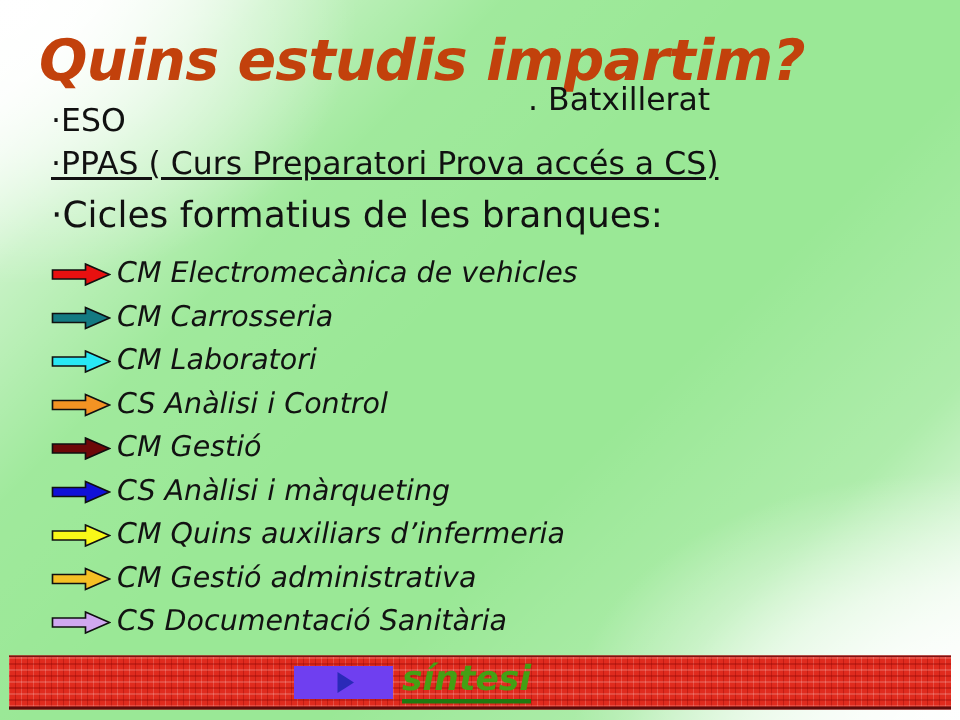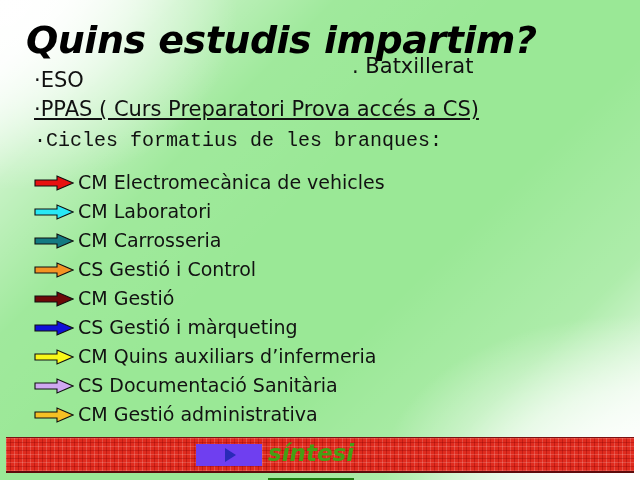--- a/index.html
+++ b/index.html
@@ -58,47 +58,48 @@
 
   
   #title {
     position: absolute;
     left: 26px;
     top: 21px;
     font-family: "DejaVu Sans", sans-serif;
     font-size: 38px;
     font-weight: bold;
     font-style: italic;
-    color: #000000;
+    color: #c2410c;
     letter-spacing: -0.5px;
     white-space: nowrap;
     line-height: 1;
   }
 
   
   .toprow {
     position: absolute;
     font-family: "DejaVu Sans", sans-serif;
     font-size: 21px;
     color: #111111;
     white-space: nowrap;
     line-height: 1;
     text-align: right;
   }
   #row-eso       { left: 34px; top: 70px; }
   #row-batx      { left: 352px; top: 56px; }
   #row-ppas      { left: 34px; top: 99px; text-decoration: underline; }
-  #row-cicles    { left: 34px; top: 131px; font-size: 20px; font-family: Liberation Mono, monospace; }
+  #row-cicles    { left: 34px; top: 131px; font-size: 24px; }
 
   
   #arrow-list {
     position: absolute;
     left: 0;
     top: 168px;
     width: 568px;
+    font-style: italic;
   }
   .arrow-row {
     position: relative;
     height: 29px;
     display: flex;
     align-items: center;
   }
   .arrow-icon {
     position: absolute;
     left: 34px;
@@ -166,21 +167,21 @@
     position: absolute;
     left: 268px;
     top: 441px;
     font-family: "DejaVu Sans", sans-serif;
     font-size: 23px;
     font-weight: bold;
     font-style: italic;
     color: #44a014;
     text-decoration: none;
     border-bottom: 3px solid #1f7a10;
-    padding-bottom: 13px;
+    padding-bottom: 1px;
     line-height: 1.05;
     white-space: nowrap;
   }
 </style>
 </head>
 <body>
 
 <div id="slide">
 
   <div id="bg-layer-1"></div>
@@ -201,65 +202,65 @@
 
     <div id="arrow-list">
         <div class="arrow-row">
           <svg class="arrow-icon" viewBox="0 0 40 16">
             <path d="M1,5 L23,5 L23,1 L39,8 L23,15 L23,11 L1,11 Z" fill="#e81010" stroke="#101010" stroke-width="1.1" stroke-linejoin="miter"></path>
           </svg>
           <div class="arrow-label">CM Electromecànica de vehicles</div>
         </div>
         <div class="arrow-row">
           <svg class="arrow-icon" viewBox="0 0 40 16">
+            <path d="M1,5 L23,5 L23,1 L39,8 L23,15 L23,11 L1,11 Z" fill="#137a82" stroke="#101010" stroke-width="1.1" stroke-linejoin="miter"></path>
+          </svg>
+          <div class="arrow-label">CM Carrosseria</div>
+        </div>
+        <div class="arrow-row">
+          <svg class="arrow-icon" viewBox="0 0 40 16">
             <path d="M1,5 L23,5 L23,1 L39,8 L23,15 L23,11 L1,11 Z" fill="#28e8f4" stroke="#101010" stroke-width="1.1" stroke-linejoin="miter"></path>
           </svg>
           <div class="arrow-label">CM Laboratori</div>
         </div>
         <div class="arrow-row">
           <svg class="arrow-icon" viewBox="0 0 40 16">
-            <path d="M1,5 L23,5 L23,1 L39,8 L23,15 L23,11 L1,11 Z" fill="#137a82" stroke="#101010" stroke-width="1.1" stroke-linejoin="miter"></path>
-          </svg>
-          <div class="arrow-label">CM Carrosseria</div>
-        </div>
-        <div class="arrow-row">
-          <svg class="arrow-icon" viewBox="0 0 40 16">
             <path d="M1,5 L23,5 L23,1 L39,8 L23,15 L23,11 L1,11 Z" fill="#f39323" stroke="#101010" stroke-width="1.1" stroke-linejoin="miter"></path>
           </svg>
-          <div class="arrow-label">CS Gestió i Control</div>
+          <div class="arrow-label">CS Anàlisi i Control</div>
         </div>
         <div class="arrow-row">
           <svg class="arrow-icon" viewBox="0 0 40 16">
             <path d="M1,5 L23,5 L23,1 L39,8 L23,15 L23,11 L1,11 Z" fill="#6d0808" stroke="#101010" stroke-width="1.1" stroke-linejoin="miter"></path>
           </svg>
           <div class="arrow-label">CM Gestió</div>
         </div>
         <div class="arrow-row">
           <svg class="arrow-icon" viewBox="0 0 40 16">
             <path d="M1,5 L23,5 L23,1 L39,8 L23,15 L23,11 L1,11 Z" fill="#1010d8" stroke="#101010" stroke-width="1.1" stroke-linejoin="miter"></path>
           </svg>
-          <div class="arrow-label">CS Gestió i màrqueting</div>
+          <div class="arrow-label">CS Anàlisi i màrqueting</div>
         </div>
         <div class="arrow-row">
           <svg class="arrow-icon" viewBox="0 0 40 16">
             <path d="M1,5 L23,5 L23,1 L39,8 L23,15 L23,11 L1,11 Z" fill="#f8f818" stroke="#101010" stroke-width="1.1" stroke-linejoin="miter"></path>
           </svg>
           <div class="arrow-label">CM Quins auxiliars d’infermeria</div>
         </div>
         <div class="arrow-row">
           <svg class="arrow-icon" viewBox="0 0 40 16">
+            <path d="M1,5 L23,5 L23,1 L39,8 L23,15 L23,11 L1,11 Z" fill="#f5c024" stroke="#101010" stroke-width="1.1" stroke-linejoin="miter"></path>
+          </svg>
+          <div class="arrow-label">CM Gestió administrativa</div>
+        </div>
+        <div class="arrow-row">
+          <svg class="arrow-icon" viewBox="0 0 40 16">
             <path d="M1,5 L23,5 L23,1 L39,8 L23,15 L23,11 L1,11 Z" fill="#cfa8f0" stroke="#101010" stroke-width="1.1" stroke-linejoin="miter"></path>
           </svg>
           <div class="arrow-label">CS Documentació Sanitària</div>
-        </div>
-        <div class="arrow-row">
-          <svg class="arrow-icon" viewBox="0 0 40 16">
-            <path d="M1,5 L23,5 L23,1 L39,8 L23,15 L23,11 L1,11 Z" fill="#f5c024" stroke="#101010" stroke-width="1.1" stroke-linejoin="miter"></path>
-          </svg>
-          <div class="arrow-label">CM Gestió administrativa</div>
         </div>
       </div>
 
     <div id="bottom-bar"></div>
 
     <div id="play-button">
       <div id="play-triangle"></div>
     </div>
 
     <a id="sintesi-link" href="#">síntesi</a>

